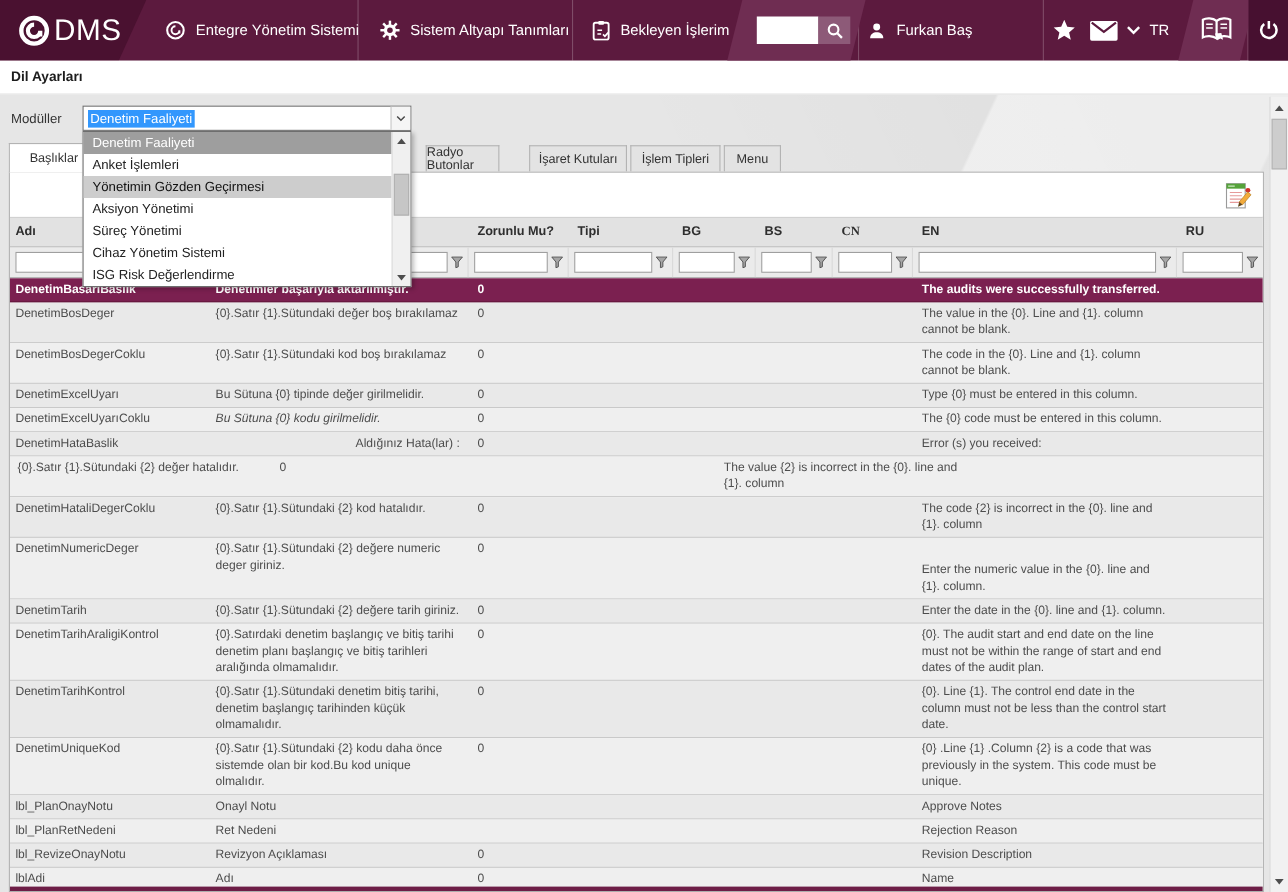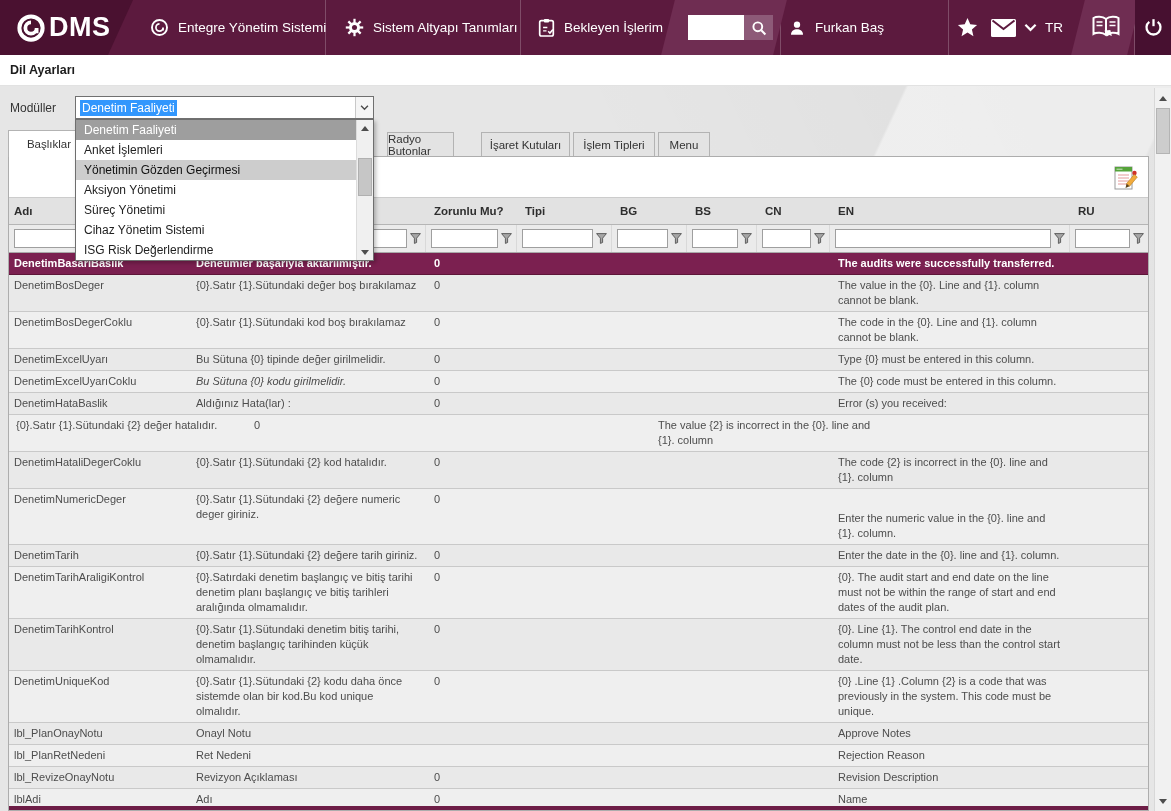--- a/index.html
+++ b/index.html
@@ -6,21 +6,21 @@
   html,body { width:1171px; height:811px; overflow:hidden;
     font-family:"Liberation Sans","DejaVu Sans",sans-serif; background:#e8e8e8; }
   body { position:relative; }
 
   
   .topbar { position:absolute; top:0; left:0; width:1171px; height:55px;
     background:#5c1a3e; color:#fff; z-index:40; }
   .logo-seg { position:absolute; top:0; left:0; width:140px; height:55px;
     background:#4a1130; clip-path:polygon(0 0,133px 0,108px 55px,0 55px);
     display:flex; align-items:center; padding-left:16px; gap:3px; cursor:pointer; }
-  .logo-text { font-size:27px; font-weight:bold; letter-spacing:.5px; }
+  .logo-text { font-size:27px; font-weight:normal; letter-spacing:.5px; }
   .tb-sep { position:absolute; top:0; width:1px; height:55px; background:rgba(255,255,255,.22); }
   .menu-item { position:absolute; top:0; height:55px; display:flex; align-items:center;
     gap:9px; font-size:13.5px; cursor:pointer; white-space:nowrap; }
   .search-seg { position:absolute; top:0; left:668px; width:112px; height:55px;
     background:#6f2d52; transform:skewX(-14deg); }
   .search-input { position:absolute; left:688px; top:15px; width:56px; height:25px;
     border:none; background:#fff; font-size:12px; padding:0 4px; outline:none; }
   .search-btn { position:absolute; left:744px; top:15px; width:29px; height:25px;
     background:#8d5a78; display:flex; align-items:center; justify-content:center; cursor:pointer; }
   .user-wrap { position:absolute; left:788px; top:0; height:55px; display:flex;
@@ -280,21 +280,21 @@
       </svg>
     </div>
   </div>
   <div class="grid-head" id="grid-head">
       <div class="gh-cell" style="width: 180px; padding-left: 5px;">Adı</div>
       <div class="gh-cell" style="width: 236px;"></div>
       <div class="gh-cell" style="width: 91px;">Zorunlu Mu?</div>
       <div class="gh-cell" style="width: 95px;">Tipi</div>
       <div class="gh-cell" style="width: 75px;">BG</div>
       <div class="gh-cell" style="width: 70px;">BS</div>
-      <div class="gh-cell" style="width: 73px;">CN</div>
+      <div class="gh-cell" style="width: 73px; font-family: Liberation Serif, serif;">CN</div>
       <div class="gh-cell" style="width: 240px;">EN</div>
       <div class="gh-cell" style="width: 79px;">RU</div>
     </div>
   <div class="grid-filter" id="grid-filter">
       <div class="gf-cell" style="width: 180px;">
         <input type="text" style="">
         <span class="gf-funnel">
           <svg width="11" height="11" viewBox="0 0 11 11">
             <path d="M0.6 0.6h9.8L6.6 5.2v4.3L4.4 10.4V5.2z" fill="#a6a6a6" stroke="#555" stroke-width="0.9"></path>
           </svg>
@@ -416,21 +416,21 @@
         <div class="gr-cell c-zorunlu" style="width: 91px;">0</div>
         <div class="gr-cell c-tipi" style="width: 95px;"></div>
         <div class="gr-cell c-bg" style="width: 75px;"></div>
         <div class="gr-cell c-bs" style="width: 70px;"></div>
         <div class="gr-cell c-cn" style="width: 73px;"></div>
         <div class="gr-cell c-en" style="width: 240px;">The {0} code must be entered in this column.</div>
         <div class="gr-cell c-ru" style="width: 79px;"></div>
       </div>
       <div class="grid-row even">
         <div class="gr-cell c-name" style="width: 180px;">DenetimHataBaslik</div>
-        <div class="gr-cell c-desc" style="width: 236px;">Aldığınız Hata(lar) :</div>
+        <div class="gr-cell c-desc" style="width: 236px; text-align: right;">Aldığınız Hata(lar) :</div>
         <div class="gr-cell c-zorunlu" style="width: 91px;">0</div>
         <div class="gr-cell c-tipi" style="width: 95px;"></div>
         <div class="gr-cell c-bg" style="width: 75px;"></div>
         <div class="gr-cell c-bs" style="width: 70px;"></div>
         <div class="gr-cell c-cn" style="width: 73px;"></div>
         <div class="gr-cell c-en" style="width: 240px;">Error (s) you received:</div>
         <div class="gr-cell c-ru" style="width: 79px;"></div>
       </div>
       <div class="grid-row odd">
         <div class="gr-cell c-desc" style="width: 236px;">{0}.Satır {1}.Sütundaki {2} değer hatalıdır.</div>

